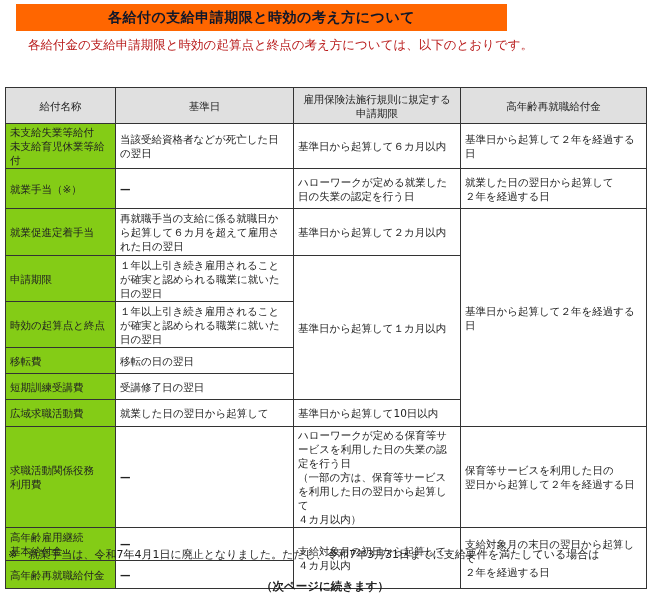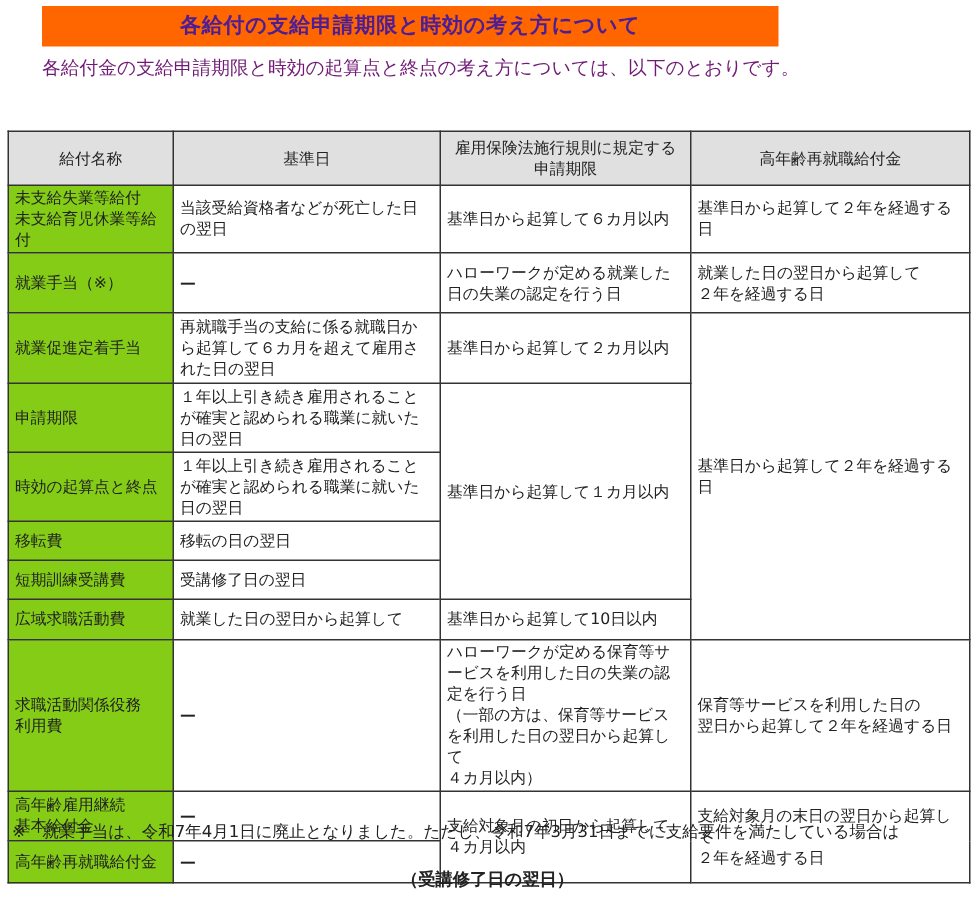--- a/index.html
+++ b/index.html
@@ -1,21 +1,21 @@
 <!DOCTYPE html>
 <html><head>
 <meta charset="utf-8">
 <style>
   html, body { margin: 0; padding: 0; background: #ffffff; }
   body { width: 650px; height: 598px; position: relative; overflow: hidden;
          font-family: "DejaVu Sans", "Liberation Sans", sans-serif; color: #222; }
   .banner { position: absolute; left: 16px; top: 4px; width: 491px; height: 27px;
-            background: #ff6600; color: #4c1d95; font-weight: bold; font-size: 14px;
-            line-height: 27px; text-align: center; letter-spacing: 0.5px; margin-left: 12px; }
-  .intro { position: absolute; left: 28px; top: 37px; font-size: 12.5px; color: #701a75; }
+            background: #ff6600; color: #0f172a; font-weight: bold; font-size: 14px;
+            line-height: 27px; text-align: center; letter-spacing: 0.5px; }
+  .intro { position: absolute; left: 28px; top: 37px; font-size: 12.5px; color: #b91c1c; }
   table.main { position: absolute; left: 5px; top: 59px; border-collapse: collapse;
                table-layout: fixed; width: 641px; font-size: 10.5px; margin-top: 28px; }
   table.main td, table.main th { border: 1.5px solid #333; padding: 1px 4px;
                vertical-align: middle; line-height: 14px; }
   table.main th { background: #e0e0e0; font-weight: normal; text-align: center;
                   height: 33px; }
   td.name { background: #84cc16; }
   td.bold-dash { font-weight: bold; }
   .note { position: absolute; left: 8px; top: 548px; font-size: 11px; line-height: 14px; width: 640px; }
   .note .ind { padding-left: 14px; }
@@ -106,13 +106,13 @@
   <tr style="height:28px">
     <td class="name">高年齢再就職給付金</td>
     <td class="bold-dash">—</td>
   </tr>
 </tbody>
   </table>
 
 <div class="note">
   <div>※　就業手当は、令和7年4月1日に廃止となりました。ただし、令和7年3月31日までに支給要件を満たしている場合は</div>
 </div>
-<div class="cont">（受講修了日の翌日）</div>
+<div class="cont">（次ページに続きます）</div>
 
 </body></html>

